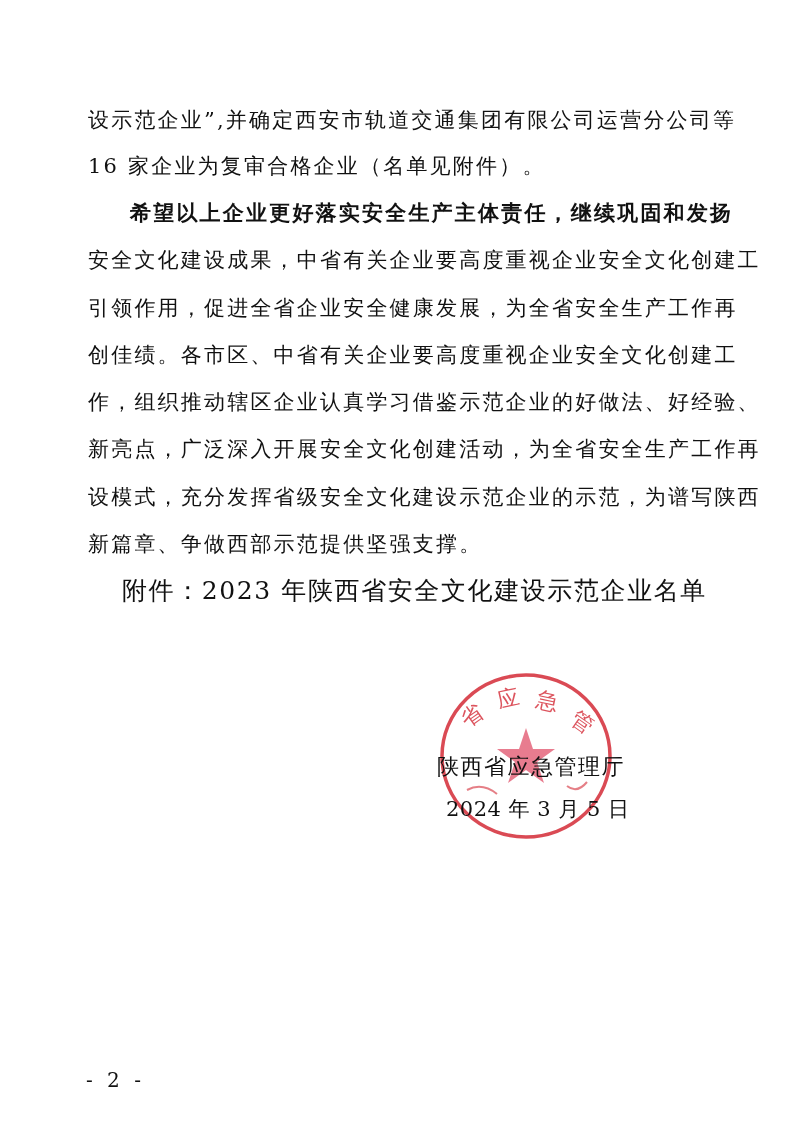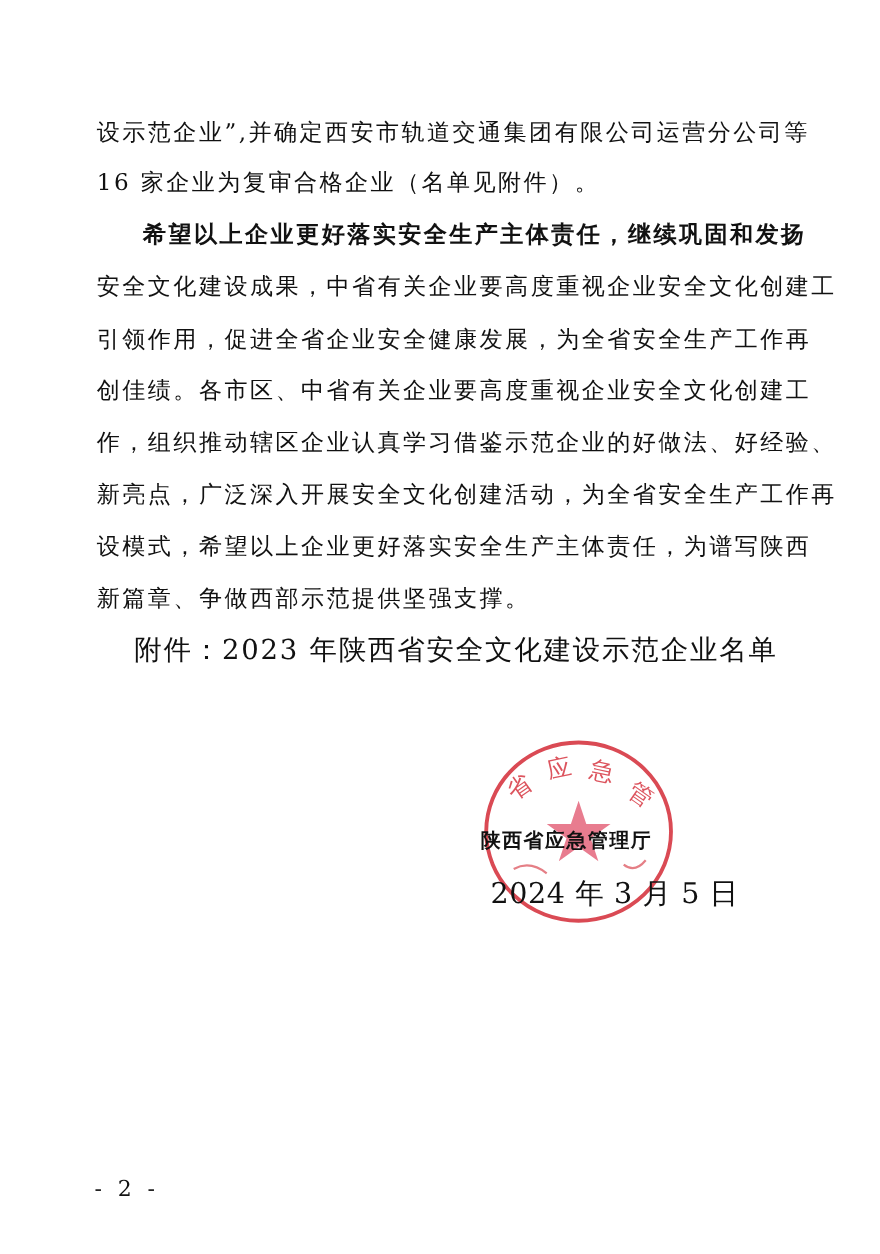--- a/index.html
+++ b/index.html
@@ -11,37 +11,37 @@
     .line {
       position: absolute; left: 88px; width: 625px;
       font-size: 21px; line-height: 24px; height: 24px;
       white-space: nowrap; letter-spacing: 2.2px;
     }
     .indent { left: 130px; font-weight: bold; }
     .attach { position: absolute; left: 122px; top: 574px; font-size: 25px; letter-spacing: 1.6px; white-space: nowrap; }
     .seal {
       position: absolute; left: 437px; top: 670px; width: 178px; height: 172px;
     }
-    .sig-org { position: absolute; left: 437px; top: 752px; font-size: 18px; letter-spacing: 1.5px; white-space: nowrap; font-weight: bold; }
-    .sig-date { position: absolute; left: 446px; top: 795px; font-size: 26px; letter-spacing: 0.5px; white-space: nowrap; }
+    .sig-org { position: absolute; left: 437px; top: 752px; font-size: 22px; letter-spacing: 1.5px; white-space: nowrap; }
+    .sig-date { position: absolute; left: 446px; top: 795px; font-size: 21px; letter-spacing: 0.5px; white-space: nowrap; }
     .page-num { position: absolute; left: 86px; top: 1068px; font-size: 20px; letter-spacing: 4px; }
   </style>
 </head>
 <body>
 
 <div>
   <div class="line" style="top:108px">设示范企业”,并确定西安市轨道交通集团有限公司运营分公司等</div>
   <div class="line" style="top:154px">16 家企业为复审合格企业（名单见附件）。</div>
   <div class="line indent" style="top:201px; width:585px">希望以上企业更好落实安全生产主体责任，继续巩固和发扬</div>
   <div class="line" style="top:248px">安全文化建设成果，中省有关企业要高度重视企业安全文化创建工</div>
   <div class="line" style="top:296px">引领作用，促进全省企业安全健康发展，为全省安全生产工作再</div>
   <div class="line" style="top:343px">创佳绩。各市区、中省有关企业要高度重视企业安全文化创建工</div>
   <div class="line" style="top:390px">作，组织推动辖区企业认真学习借鉴示范企业的好做法、好经验、</div>
   <div class="line" style="top:437px">新亮点，广泛深入开展安全文化创建活动，为全省安全生产工作再</div>
-  <div class="line" style="top:485px">设模式，希望以上企业更好落实安全生产主体责任，为谱写陕西</div>
+  <div class="line" style="top:485px">设模式，充分发挥省级安全文化建设示范企业的示范，为谱写陕西</div>
   <div class="line" style="top:532px">新篇章、争做西部示范提供坚强支撑。</div>
 
   <div class="attach">附件：2023 年陕西省安全文化建设示范企业名单</div>
 
   <svg class="seal" viewBox="0 0 178 172">
     <ellipse cx="89" cy="86" rx="84" ry="81" fill="none" stroke="#d42a36" stroke-width="3.5" opacity="0.85"></ellipse>
     <polygon points="89,58 96,79 118,79 100,92 107,113 89,100 71,113 78,92 60,79 82,79" fill="#e0506a" opacity="0.75"></polygon>
     <text x="30" y="58" font-size="22" fill="#d42a36" opacity="0.8" transform="rotate(-35 30 58)">省</text>
     <text x="62" y="38" font-size="22" fill="#d42a36" opacity="0.8" transform="rotate(-12 62 38)">应</text>
     <text x="98" y="36" font-size="22" fill="#d42a36" opacity="0.8" transform="rotate(12 98 36)">急</text>

